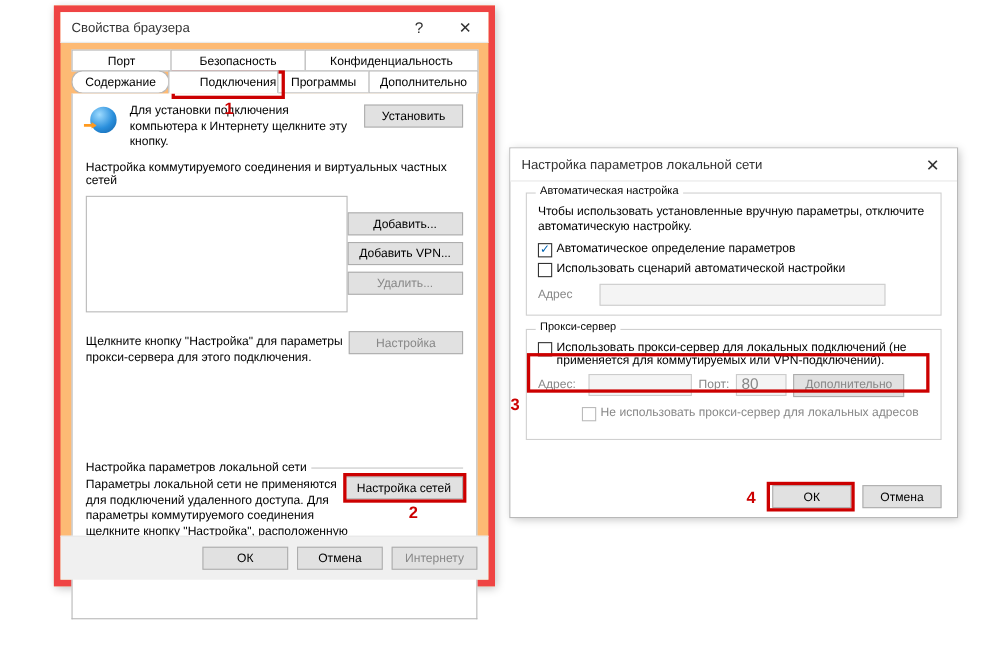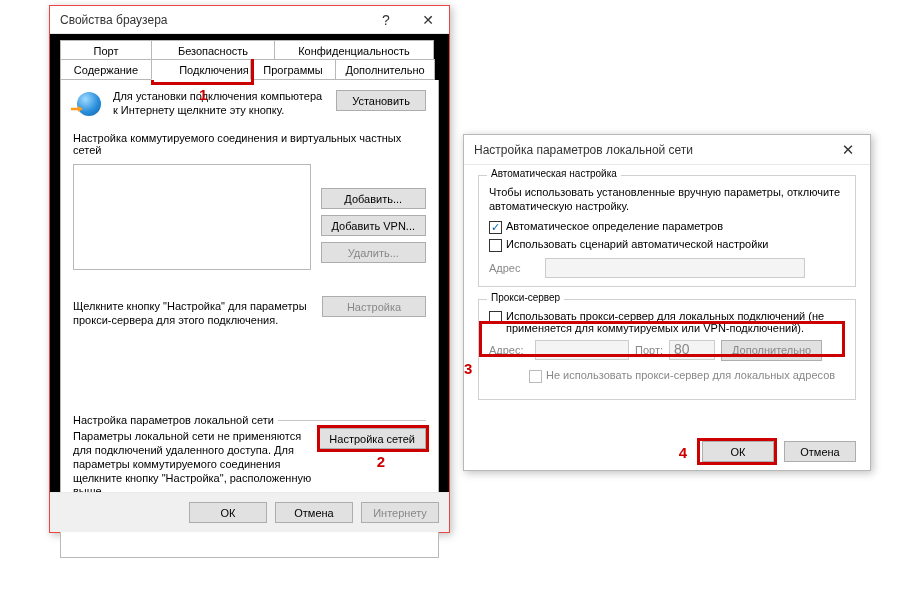--- a/index.html
+++ b/index.html
@@ -1,37 +1,37 @@
 <!DOCTYPE html>
 <html><head>
   <meta charset="utf-8">
   <style>
     * { box-sizing: border-box; margin: 0; padding: 0; }
     body { font-family: "Segoe UI", Tahoma, sans-serif; font-size: 11px; color: #000; background: #fff; width: 903px; height: 595px; position: relative; }
 
     
     .dialog1 {
       position: absolute; left: 49px; top: 5px; width: 401px; height: 528px;
-      background: #000000; border: 1px solid #ef4444;
+      background: #fdba74; border: 6px solid #ef4444;
       box-shadow: 2px 2px 8px rgba(0,0,0,0.25);
     }
     .titlebar1 { height: 28px; background: #fff; border-bottom: 1px solid #e8e8e8; display: flex; align-items: center; padding: 0 0 0 10px; }
     .titlebar1 .title { flex: 1; font-size: 12px; color: #333; }
     .titlebar1 .tb-btn { width: 42px; height: 28px; display: flex; align-items: center; justify-content: center; color: #333; font-size: 14px; }
     .dialog1-body { padding: 6px 10px 8px; }
 
     .tabs-row { display: flex; height: 20px; }
     .tabs-row2 { display: flex; height: 21px; margin-top: -1px; }
     .tab {
       border: 1px solid #b8b8b8; background: #fff; padding: 2px 10px 1px;
       font-size: 11px; color: #000; margin-right: -1px; position: relative;
       display: flex; align-items: center; justify-content: center;
     }
     .tab.w-general { width: 92px; } .tab.w-security { width: 124px; } .tab.w-privacy { width: 160px; }
-    .tab.w-content { width: 92px; } .tab.w-conn { width: 100px; padding-left: 36px; } .tab.w-prog { width: 86px; } .tab.w-adv { width: 100px; }
+    .tab.w-content { width: 92px; border-radius: 10px; } .tab.w-conn { width: 100px; padding-left: 36px; } .tab.w-prog { width: 86px; } .tab.w-adv { width: 100px; }
     .tab.selected { background: #fff; border-bottom: 1px solid #fff; z-index: 2; }
 
     .tab-panel {
       border: 1px solid #b8b8b8; border-top: none; background: #fff;
       height: 478px; padding: 8px 12px; position: relative;
     }
 
     .install-row { display: flex; align-items: flex-start; gap: 8px; margin-top: 2px; }
     .globe-icon { width: 32px; height: 32px; position: relative; }
     .globe { width: 24px; height: 24px; border-radius: 50%; background: radial-gradient(circle at 35% 30%, #9edbff 0%, #2a8fdc 55%, #0f5fa6 100%); position: absolute; top: 2px; left: 4px; }

